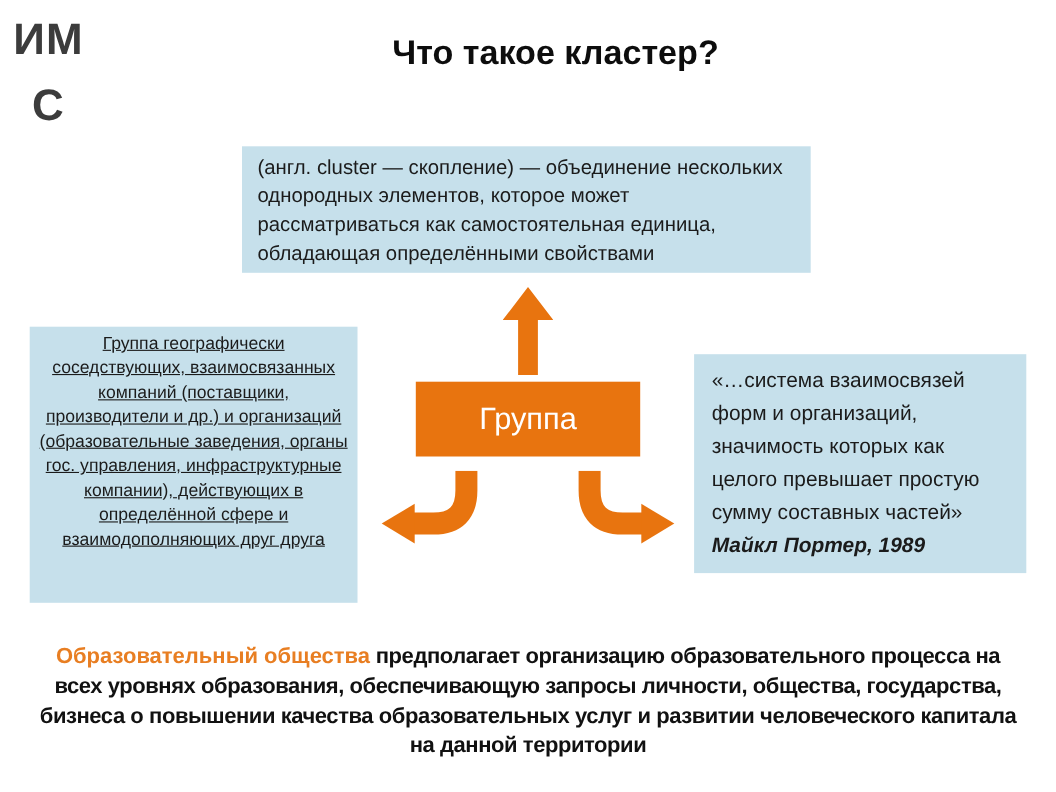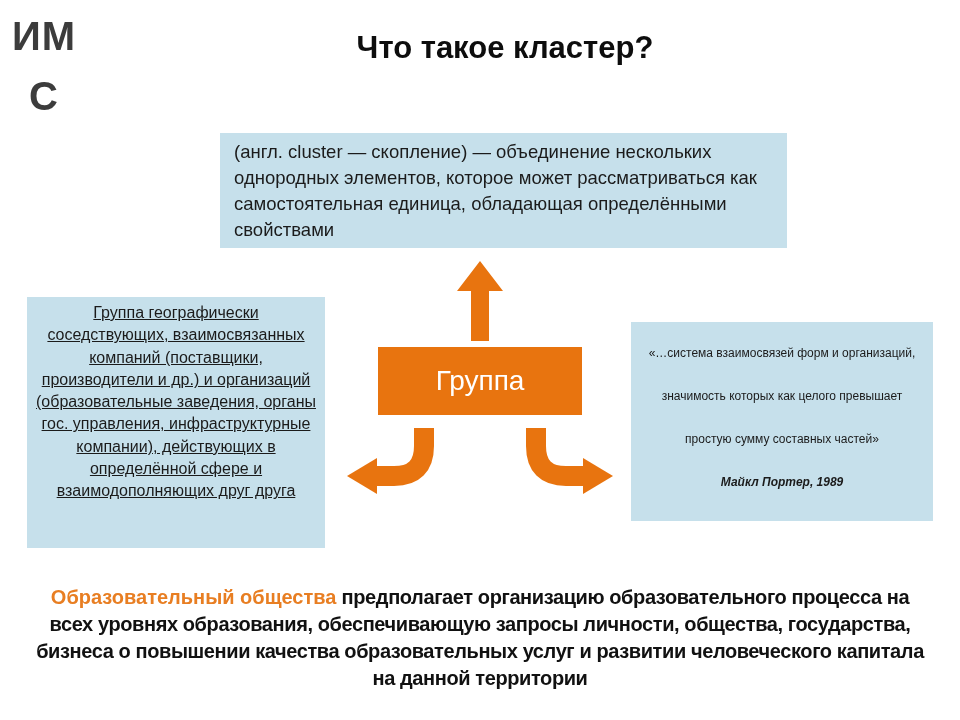--- a/index.html
+++ b/index.html
@@ -15,26 +15,26 @@
   .logo-txt{font-size:40px;font-weight:700;color:#3c3c3c;letter-spacing:1px;line-height:60px;}
   .logo svg{display:block;margin:0 1px;}
 
   
   .title{position:absolute;top:30px;left:0;width:100%;text-align:center;
     transform:translateX(25px);
     font-size:31px;font-weight:700;color:#0d0d0d;}
 
   
   .bluebox{position:absolute;background:#c6e0eb;color:#1b1b1b;box-sizing:border-box;}
-  .def-box{left:220px;top:133px;width:567px;height:115px;padding:6px 14px;
+  .def-box{left:220px;top:133px;width:517px;height:115px;padding:6px 14px;
     font-size:18.5px;line-height:26px;text-align:left;}
   .left-box{left:27px;top:297px;width:298px;height:251px;padding:5px 8px;
     font-size:16px;line-height:22.3px;text-align:center;text-decoration:underline;}
   .right-box{left:631px;top:322px;width:302px;height:199px;padding:10px 16px;
-    font-size:12px;line-height:43px;text-align:center;}
+    font-size:19px;line-height:30px;text-align:left;}
   .right-box .attr{font-weight:700;font-style:italic;}
 
   
   .cluster-box{position:absolute;left:378px;top:347px;width:204px;height:68px;
     background:#e8740f;color:#ffffff;display:flex;align-items:center;justify-content:center;
     font-size:28px;}
 
   
   .arrow{position:absolute;}
   .arrow-up{left:457px;top:261px;}

